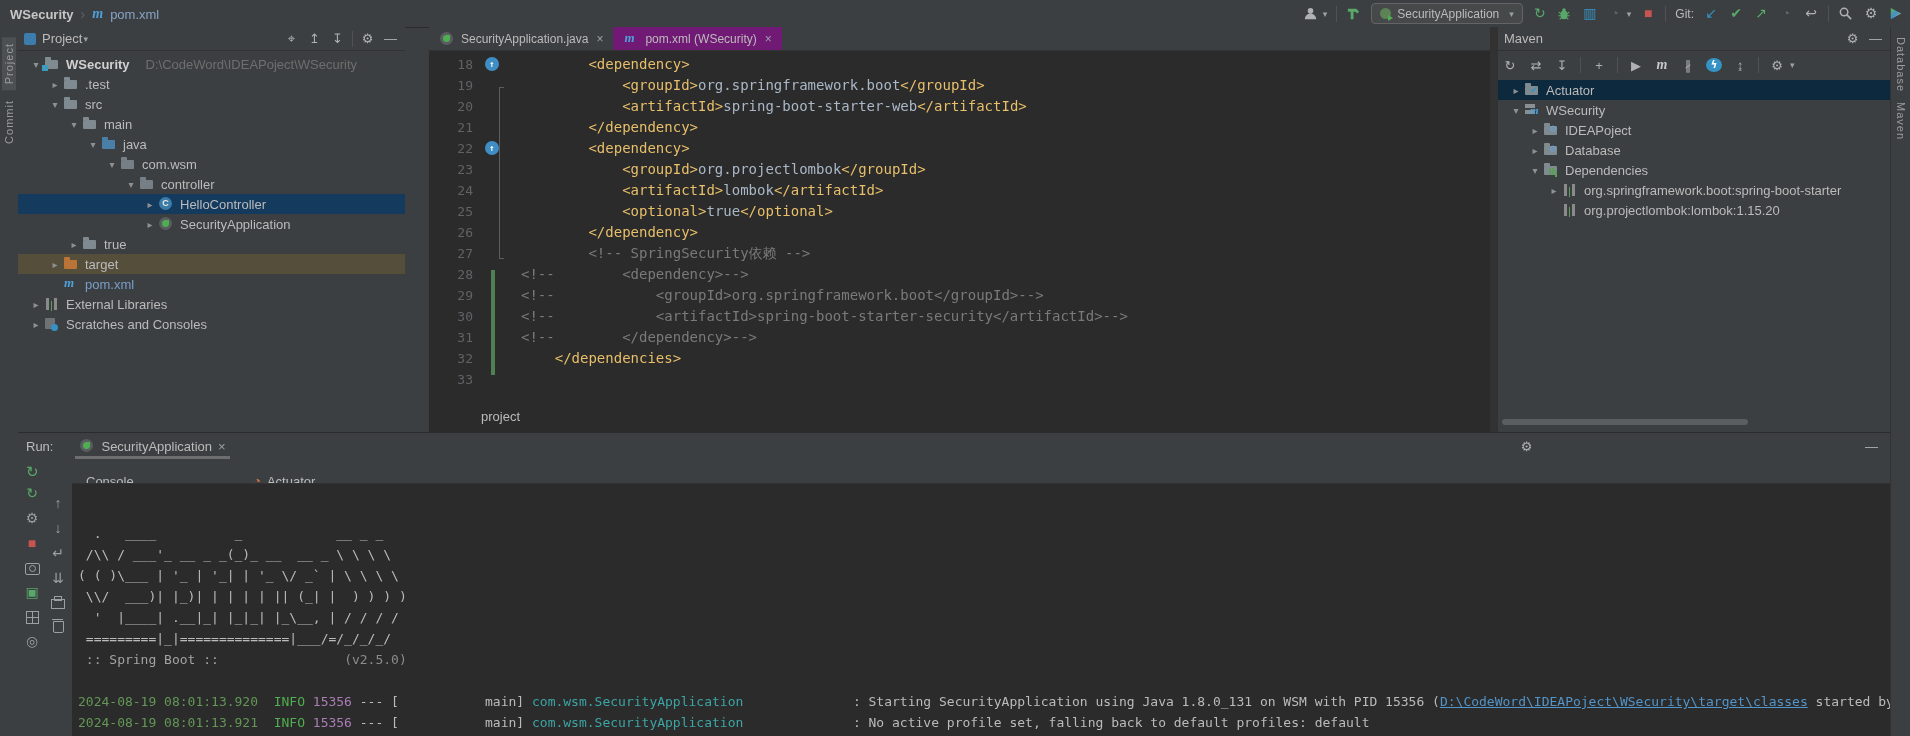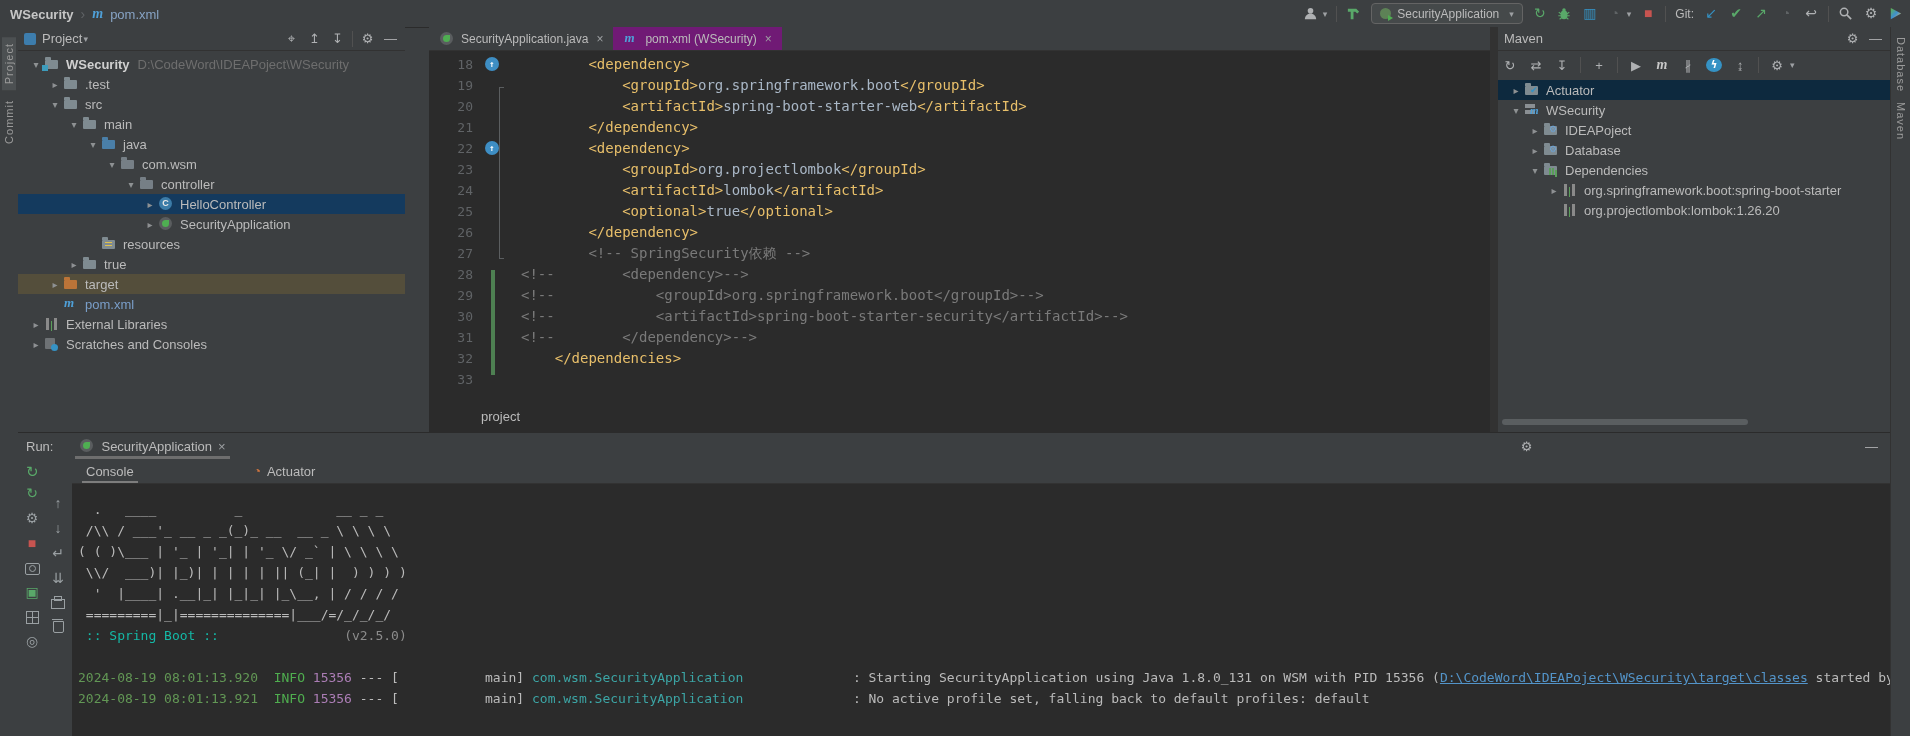--- a/index.html
+++ b/index.html
@@ -33,21 +33,21 @@
   .phead{height:23px;border-bottom:1px solid #323232;display:flex;align-items:center;font-size:13px;padding:0 6px;gap:6px;}
   .phead .sq{width:12px;height:12px;background:#3d7dad;border-radius:2px;}
   .phead .spacer{flex:1;}
   .hico{color:#afb1b3;font-size:13px;min-width:17px;text-align:center;}
   .tree{position:absolute;left:0;top:27px;right:0;bottom:0;overflow:hidden;font-size:13px;}
   .trow{height:20px;display:flex;align-items:center;white-space:nowrap;}
   .trow .arr{width:16px;color:#8e9193;font-size:10px;text-align:center;flex:none;}
   .trow .lbl{margin-left:6px;color:#bbbbbb;}
   .trow .lbl.bold{font-weight:bold;color:#d0d0d0;}
   .trow .lbl.blue{color:#7a9ec9;}
-  .trow .path{margin-left:8px;color:#6e6e6e;}
+  .trow .path{margin-left:16px;color:#6e6e6e;}
   .sel-blue{background:#143a5e;}
   .sel-olive{background:#544e3b;}
   
   .ic{flex:none;width:16px;height:14px;position:relative;display:inline-block;}
   .fold14{position:absolute;left:1px;top:3px;width:13px;height:9px;background:#7f8b91;border-radius:1px;}
   .fold14::before{content:"";position:absolute;top:-3px;left:0;width:6px;height:3px;background:inherit;border-radius:1px 1px 0 0;}
   .ic-fsrc .fold14{background:#4a7fa8;} .ic-ftgt .fold14{background:#bb7438;}
   .ic-pkg .fold14{background:#767f86;}
   .ic-fres .fold14::after{content:"";position:absolute;left:3px;top:2px;width:7px;height:5px;
      background:repeating-linear-gradient(#e0c04c 0 1px,transparent 1px 2.5px);}
@@ -107,43 +107,43 @@
   .msel{background:#0d293e;}
   
   #runp{left:18px;top:432px;width:1872px;height:304px;background:#3c3f41;border-top:1px solid #2b2b2b;}
   #runhead{position:absolute;left:0;top:0;right:0;height:26px;display:flex;align-items:center;font-size:13px;}
   #runhead .rlabel{margin-left:8px;color:#bbbbbb;}
   .runtab{display:flex;align-items:center;gap:6px;margin-left:22px;position:relative;height:26px;padding:0 4px;}
   .runtab .x{color:#9da0a3;}
   .runtab::after{content:"";position:absolute;left:0;right:0;bottom:0;height:3px;background:#6e6e6e;}
   #runhead .hspacer{flex:1;}
   #runhead .hico{margin-right:10px;}
-  #ctabs{position:absolute;left:56px;top:26px;height:24px;display:flex;align-items:flex-start;font-size:13px;}
+  #ctabs{position:absolute;left:56px;top:36px;height:24px;display:flex;align-items:flex-start;font-size:13px;}
   .ctab{position:relative;height:24px;display:flex;align-items:center;gap:6px;padding:0 12px;color:#bbbbbb;}
   .ctab.active::after{content:"";position:absolute;left:8px;right:8px;bottom:0;height:2px;background:#7d7d7d;}
   .ctab .gauge{color:#d2763f;font-size:12px;}
   #ctabs .gap{width:96px;}
   .runrerun{position:absolute;left:8px;top:30px;color:#59a869;font-size:15px;}
   .tcol{position:absolute;width:24px;display:flex;flex-direction:column;align-items:center;gap:9px;}
   #tcol1{left:2px;top:52px;} #tcol2{left:28px;top:62px;}
   .cico{font-size:14px;color:#9aa0a3;height:16px;line-height:16px;}
   .cico.grn{color:#59a869;} .cico.red{color:#c75450;}
   .i-cam{width:13px;height:10px;border:1px solid #9aa0a3;border-radius:2px;position:relative;margin-top:3px;}
   .i-cam::before{content:"";position:absolute;left:3px;top:1px;width:5px;height:5px;border:1px solid #9aa0a3;border-radius:50%;}
   .i-grid{width:11px;height:11px;border:1px solid #9aa0a3;margin-top:2px;
     background:linear-gradient(#9aa0a3,#9aa0a3) 50% 0/1px 100% no-repeat,linear-gradient(#9aa0a3,#9aa0a3) 0 50%/100% 1px no-repeat;}
   .i-print{width:12px;height:8px;border:1px solid #9aa0a3;position:relative;margin-top:4px;}
   .i-print::before{content:"";position:absolute;left:2px;top:-4px;width:6px;height:3px;border:1px solid #9aa0a3;}
   .i-trash{width:9px;height:10px;border:1px solid #9aa0a3;border-radius:0 0 2px 2px;position:relative;margin-top:3px;}
   .i-trash::before{content:"";position:absolute;left:-2px;top:-3px;width:11px;height:1px;background:#9aa0a3;}
   #consolebg{position:absolute;left:54px;top:50px;right:0;bottom:0;background:#2b2b2b;border-top:1px solid #323232;}
-  #console{position:absolute;left:60px;top:0;right:0;bottom:0;padding-top:24px;
+  #console{position:absolute;left:60px;top:0;right:0;bottom:0;padding-top:48px;
      font:13px "DejaVu Sans Mono",monospace;line-height:21px;white-space:pre;overflow:hidden;color:#bbbbbb;}
   .cline{height:21px;}
-  .cap{color:#14b8a6;} .ver{color:#8c8c8c;}
+  .cap{color:#a3a3a3;} .ver{color:#8c8c8c;}
   .time{color:#629755;} .lvl{color:#4fae4f;} .pid{color:#ab7db5;}
   .logger{color:#3ca5a5;} .msg{color:#bbbbbb;}
   .link{color:#5394c9;text-decoration:underline;}
   svg{display:block;}
 </style>
 </head>
 <body>
 
 <div id="topbar" class="abs">
   <div id="crumbs" class="abs">
@@ -288,27 +288,20 @@
       </div>
       <div class="trow sel-blue" style="padding-left: 124px;">
         <span class="arr">▸</span>
         <span class="ic ic-cls"></span>
         <span class="lbl">HelloController</span>
       </div>
       <div class="trow" style="padding-left: 124px;">
         <span class="arr">▸</span>
         <span class="ic ic-runcls"></span>
         <span class="lbl">SecurityApplication</span>
-      </div>
-      <div class="trow" style="padding-left: 67px;">
-        <span class="arr"></span>
-        <span class="ic ic-fres">
-          <span class="fold14"></span>
-        </span>
-        <span class="lbl">resources</span>
       </div>
       <div class="trow" style="padding-left: 48px;">
         <span class="arr">▸</span>
         <span class="ic ic-fold">
           <span class="fold14"></span>
         </span>
         <span class="lbl">true</span>
       </div>
       <div class="trow sel-olive" style="padding-left: 29px;">
         <span class="arr">▸</span>
@@ -417,21 +410,21 @@
         <span class="lbl">Dependencies</span>
       </div>
       <div class="trow" style="padding-left: 48px;">
         <span class="arr">▸</span>
         <span class="ic ic-extlib bars"></span>
         <span class="lbl">org.springframework.boot:spring-boot-starter</span>
       </div>
       <div class="trow" style="padding-left: 48px;">
         <span class="arr"></span>
         <span class="ic ic-extlib bars"></span>
-        <span class="lbl">org.projectlombok:lombok:1.26.20</span>
+        <span class="lbl">org.projectlombok:lombok:1.15.20</span>
       </div>
     </div>
   <div id="mhscroll"></div>
 </div>
 
 <div id="runp" class="abs">
   <div id="runhead">
     <span class="rlabel">Run:</span>
     <span class="runtab">
       <span class="ic ic-runcls"></span>

